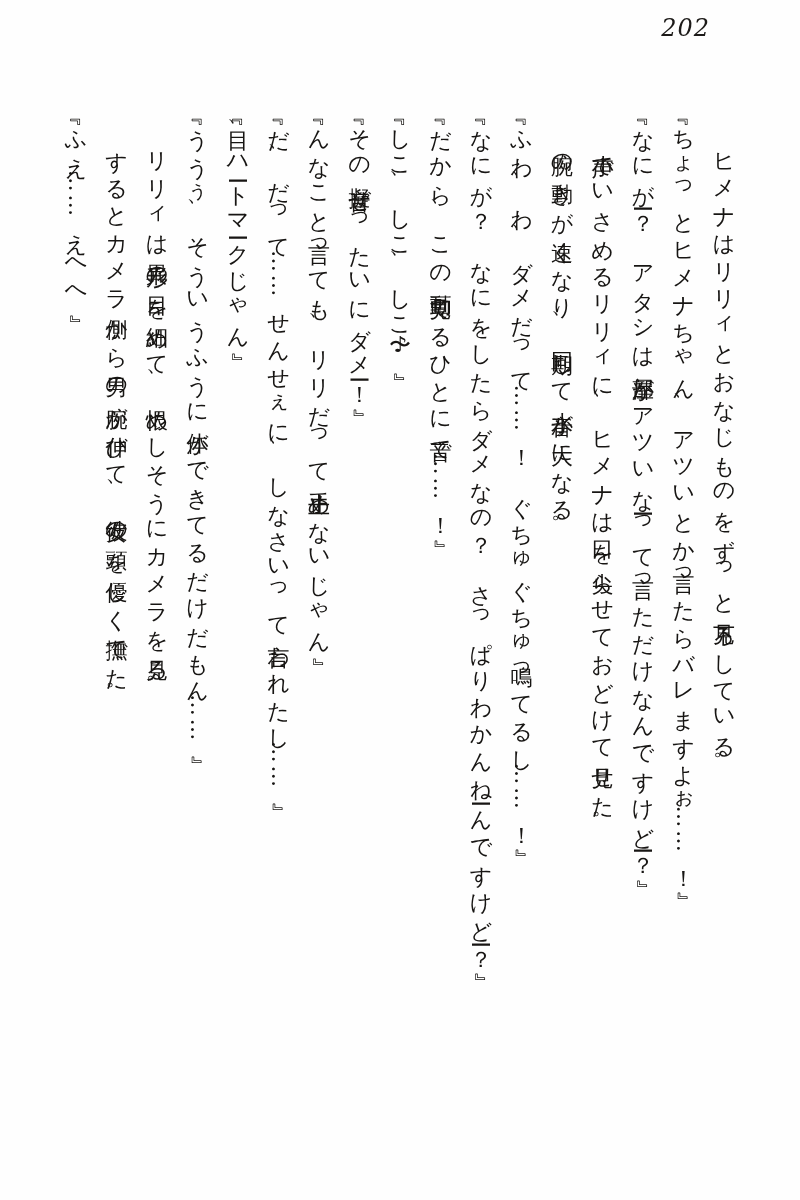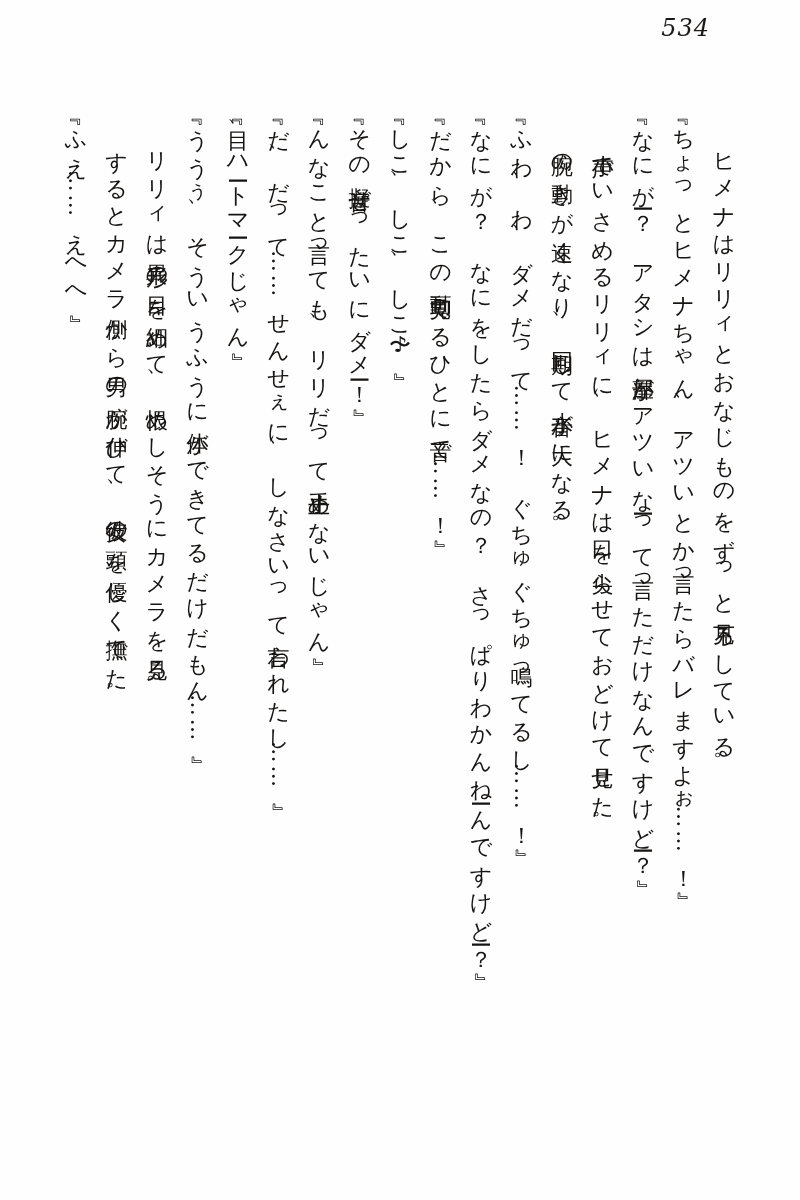--- a/index.html
+++ b/index.html
@@ -44,21 +44,21 @@
   .text-block p {
     margin: 0;
     padding: 0;
     font-kerning: none;
   }
 </style>
 </head>
 <body>
 
 <div class="page">
-  <div class="page-number">534</div>
+  <div class="page-number">202</div>
 
   <div class="text-block">
     <p>　ヒメナはリリィとおなじものをずっと見下ろしている。</p>
     <p>『ちょっとヒメナちゃん、アツいとか言ったらバレますよぉ……！』</p>
     <p>『なにがー？　アタシは部屋がアツいなーって言っただけなんですけどー？』</p>
     <p>　小声でいさめるリリィに、ヒメナは口を尖らせておどけて見せた。</p>
     <p>　腕の動きが速くなり、同期して水音が大になる。</p>
     <p>『ふわ、わ、ダメだって……！　ぐちゅぐちゅ鳴ってるし……！』</p>
     <p>『なにが？　なにをしたらダメなの？　さっぱりわかんねーんですけどー？』</p>
     <p>『だから、この動画見てるひとに音で……！』</p>

